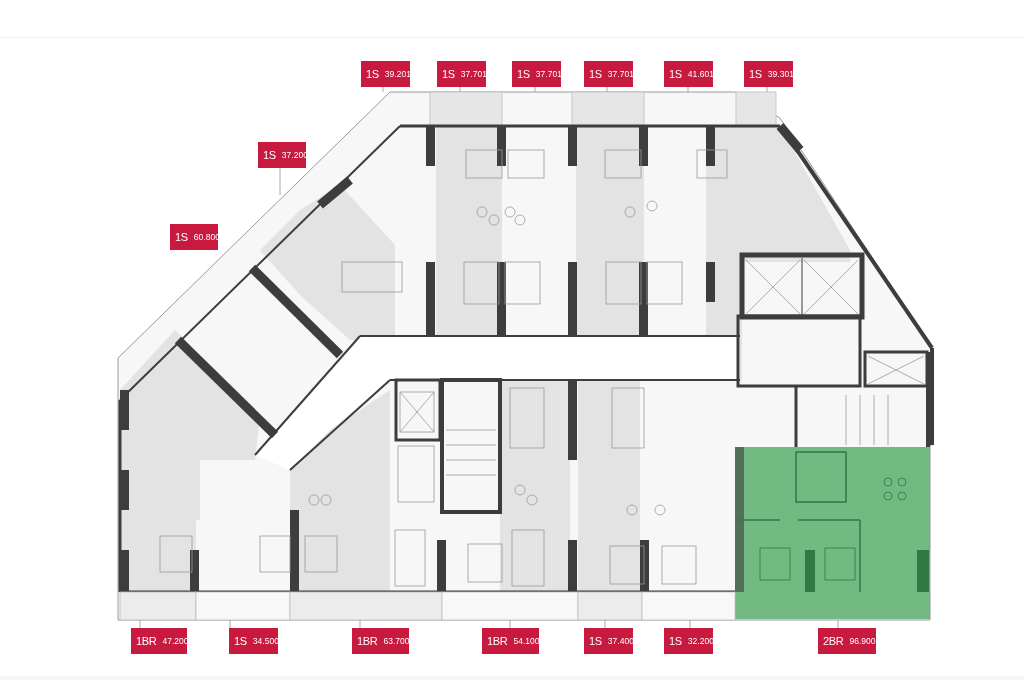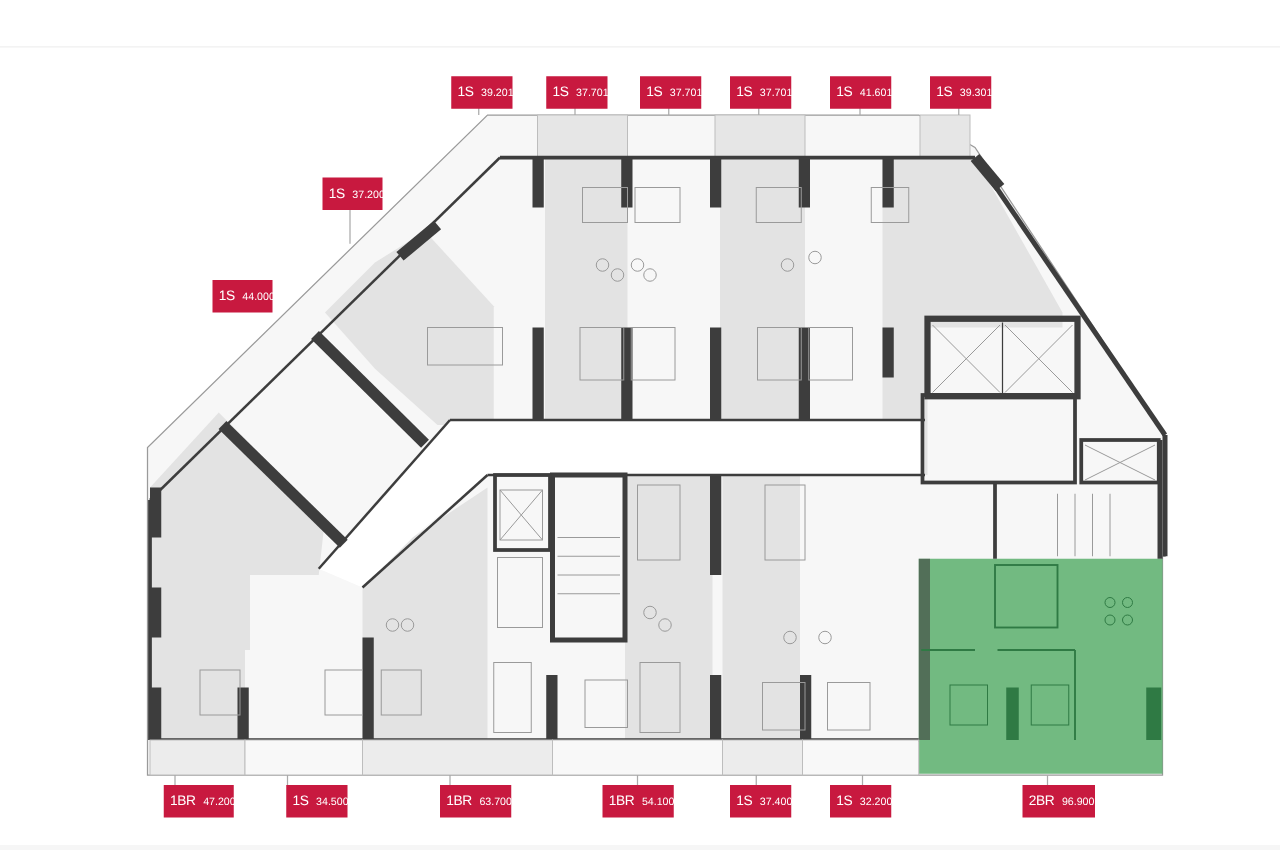--- a/index.html
+++ b/index.html
@@ -247,21 +247,21 @@
 <div class="unit-label" style="left:258px;top:142px;width:48px;">
   <span class="type">1S</span>
   <span class="meta">
       <span>37.2</span>
       <span>009</span>
     </span>
 </div>
 <div class="unit-label" style="left:170px;top:224px;width:48px;">
   <span class="type">1S</span>
   <span class="meta">
-      <span>44.0</span>
+      <span>60.8</span>
       <span>008</span>
     </span>
 </div>
 
 <div class="unit-label" style="left:131px;top:628px;width:56px;">
   <span class="type">1BR</span>
   <span class="meta">
       <span>47.2</span>
       <span>007</span>
     </span>

